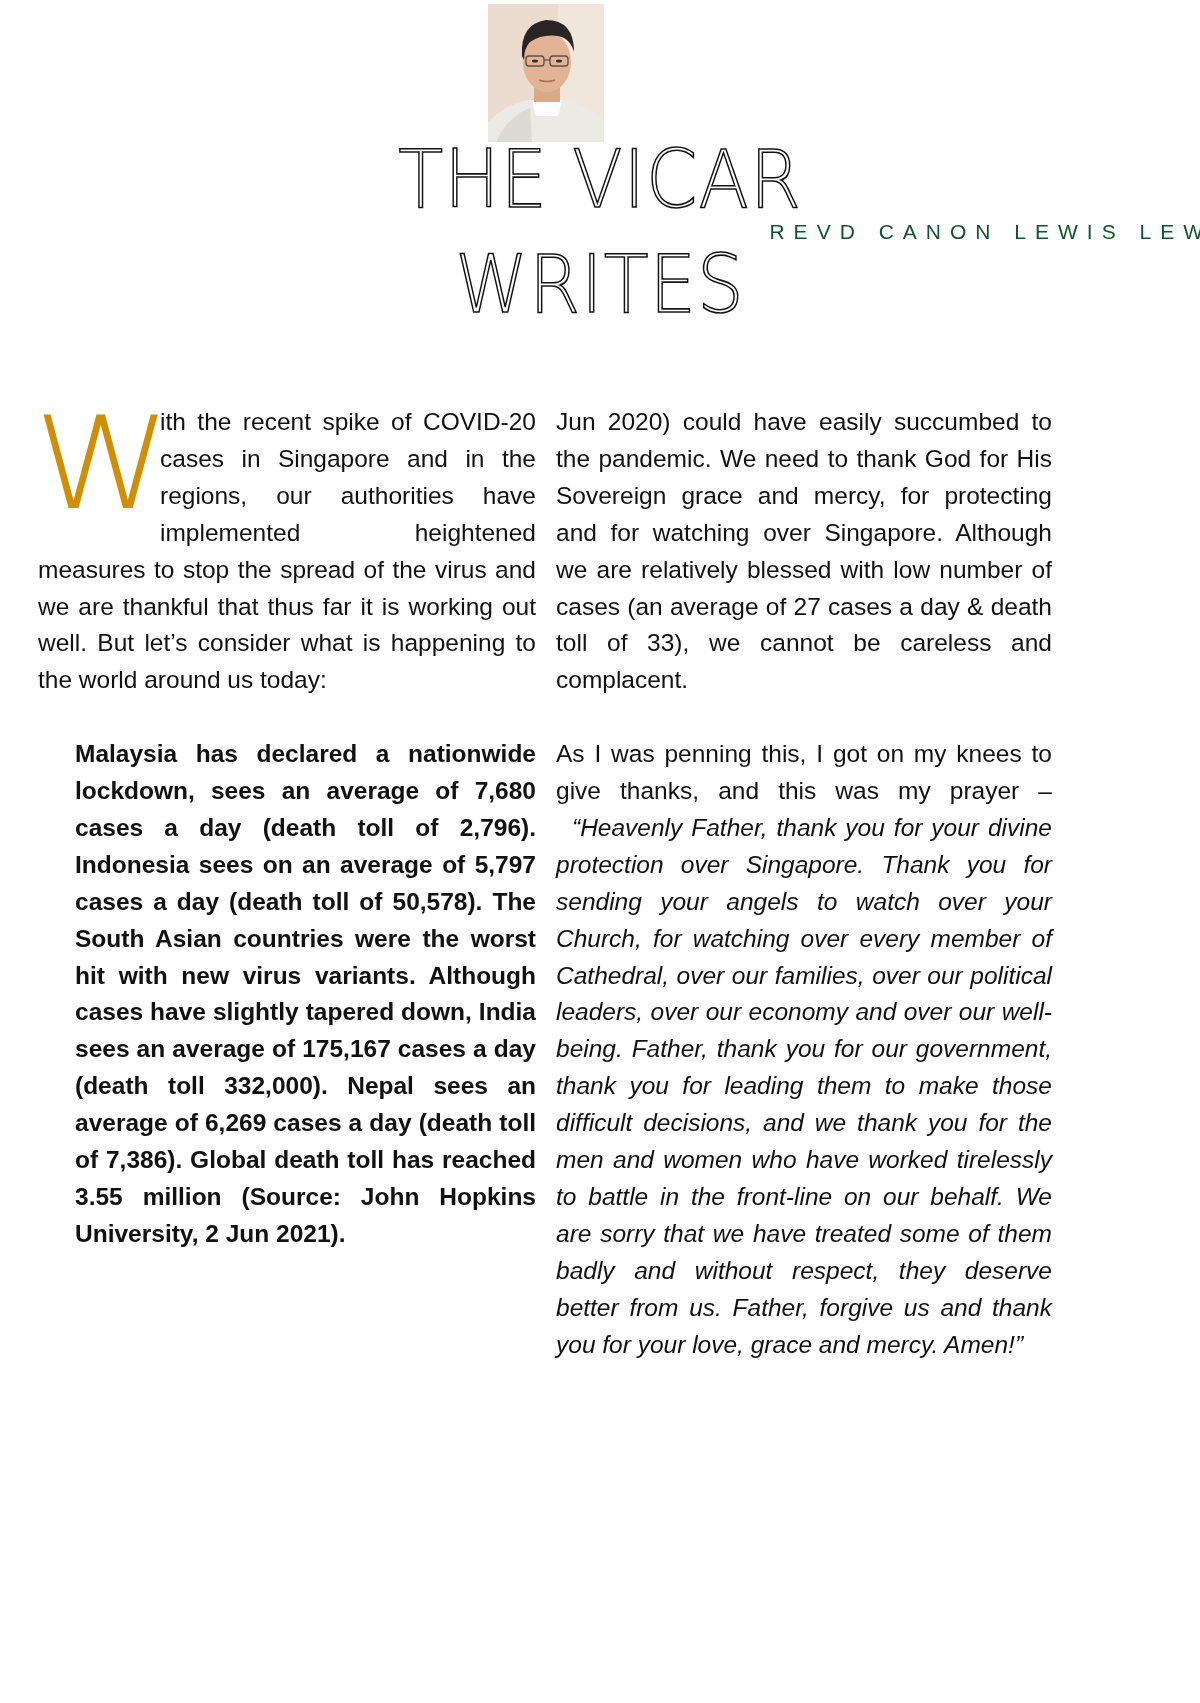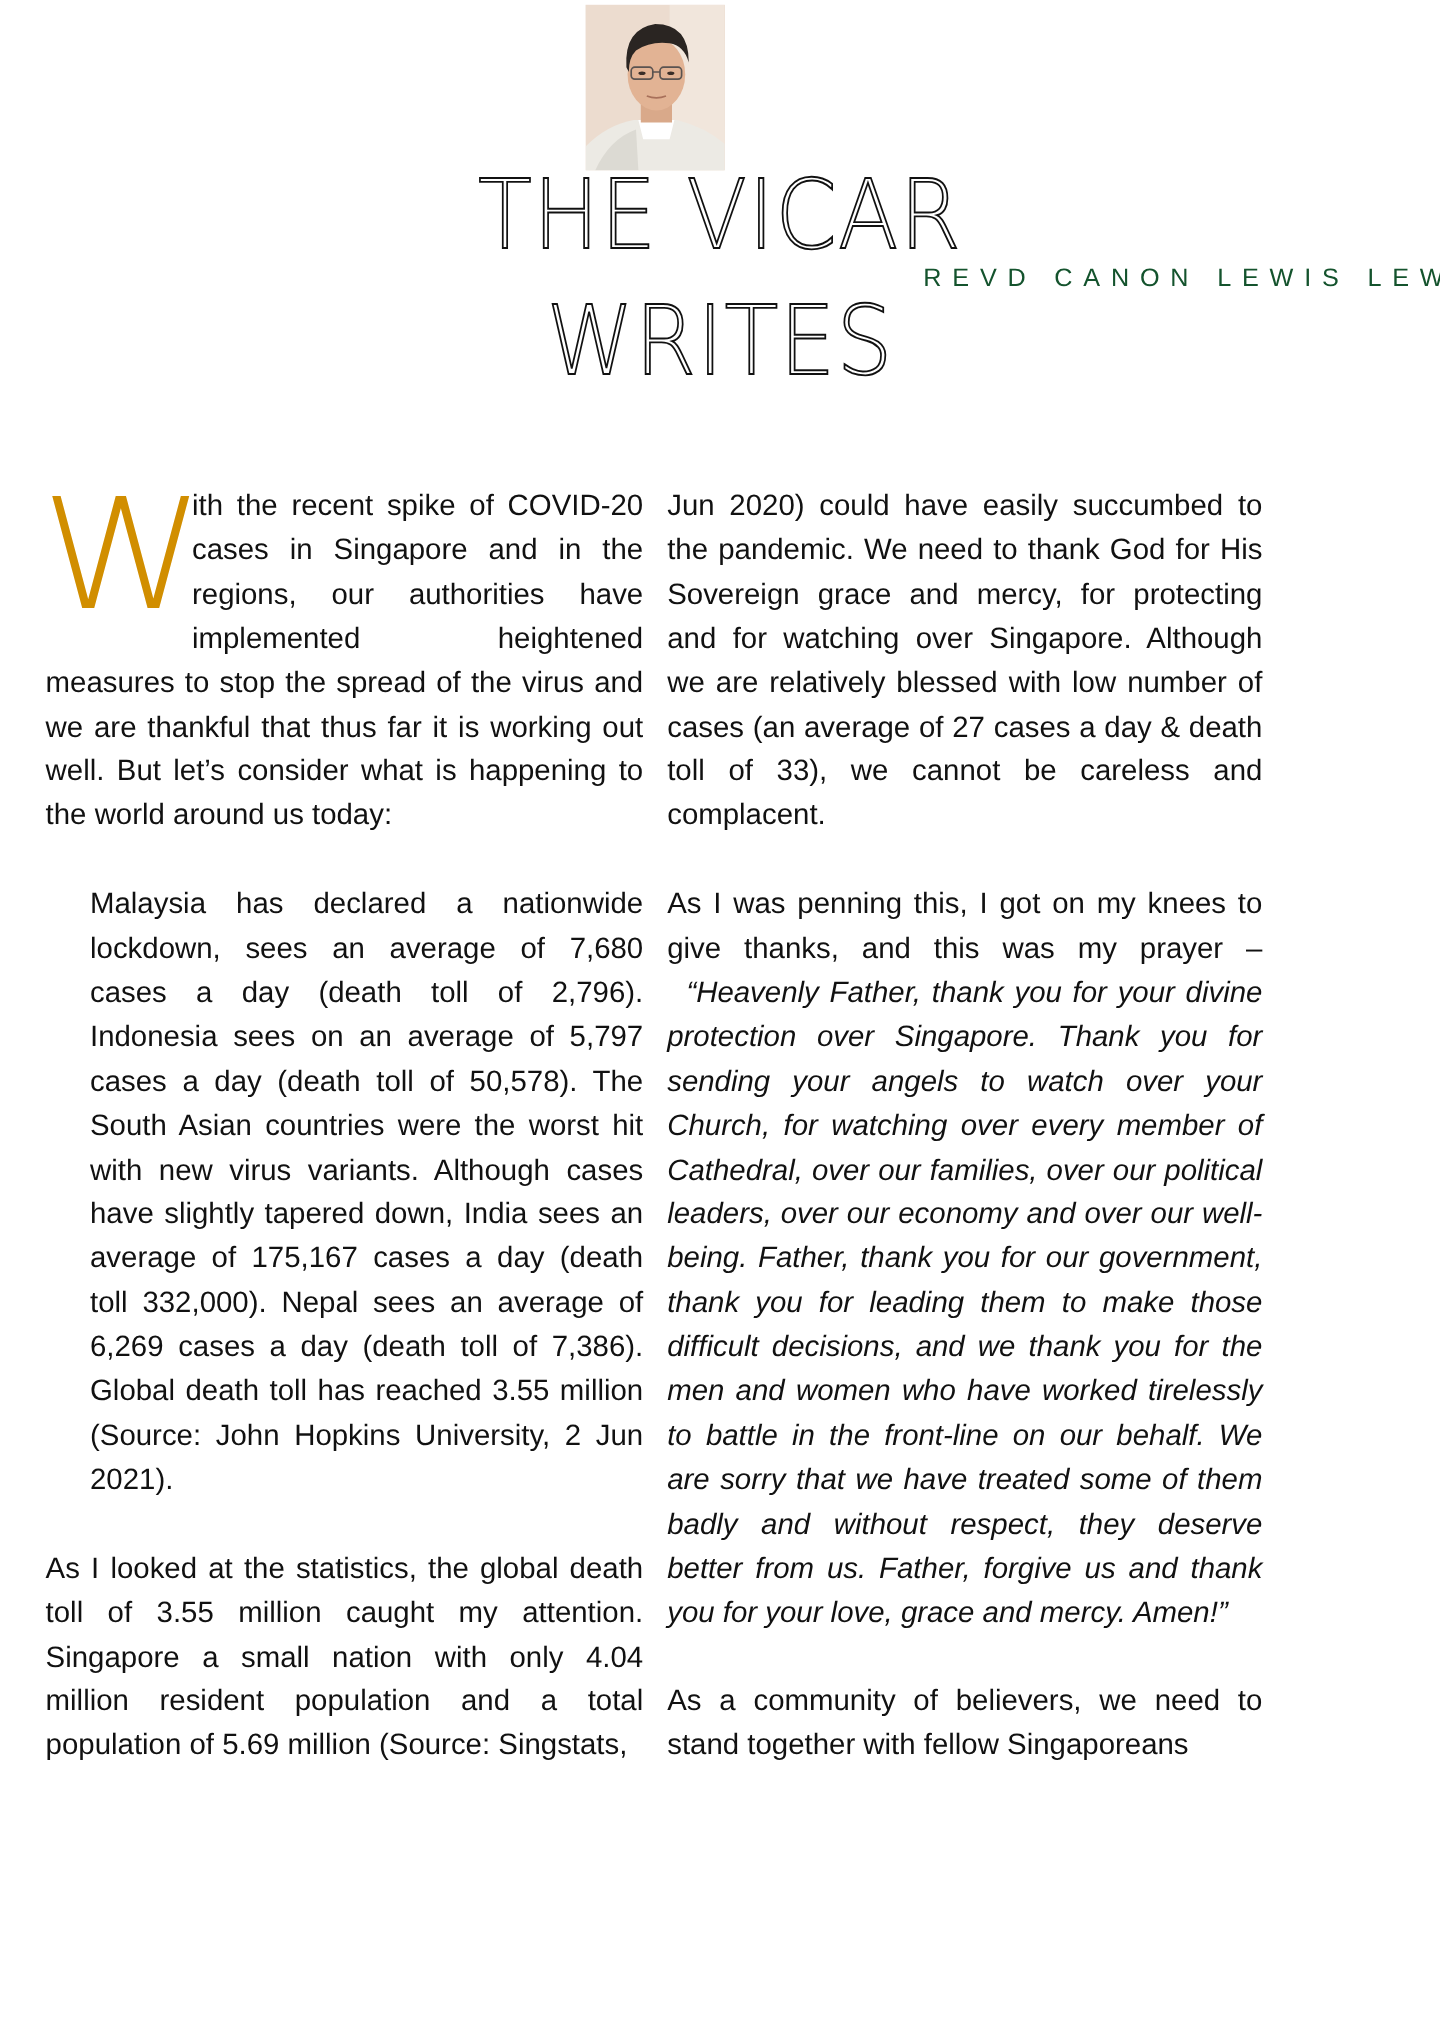--- a/index.html
+++ b/index.html
@@ -80,21 +80,21 @@
       top: 404px;
       font-family: "Liberation Sans", sans-serif;
       font-size: 24.5px;
       line-height: 36.9px;
       text-align: justify;
       color: #111111;
     }
     .col-left { left: 38px; width: 498px; }
     .col-right { left: 556px; width: 496px; }
     .para { margin: 0 0 36.9px 0; }
-    .para.indent { margin-left: 37px; }
+    .para.indent { margin-left: 37px; font-weight: bold; }
     .dropcap {
       float: left;
       font-family: "DejaVu Sans", sans-serif;
       font-weight: 200;
       font-size: 128px;
       line-height: 100px;
       color: #d18e00;
       margin: 10px 8px 0 -4px;
       height: 106px;
       transform: scaleX(1.08);
@@ -142,22 +142,20 @@
     <span class="thin">WRITES</span>
   </div>
 </div>
 
 <div class="column col-left">
   <p class="para">
     <span class="dropcap">W</span>
     <span>ith the recent spike of COVID-20 cases in Singapore and in the regions, our authorities have implemented heightened measures to stop the spread of the virus and we are thankful that thus far it is working out well. But let’s consider what is happening to the world around us today:</span>
   </p>
   <p class="para indent">Malaysia has declared a nationwide lockdown, sees an average of 7,680 cases a day (death toll of 2,796). Indonesia sees on an average of 5,797 cases a day (death toll of 50,578). The South Asian countries were the worst hit with new virus variants. Although cases have slightly tapered down, India sees an average of 175,167 cases a day (death toll 332,000). Nepal sees an average of 6,269 cases a day (death toll of 7,386). Global death toll has reached 3.55 million (Source: John Hopkins University, 2 Jun 2021).</p>
-  <p class="para">As I looked at the statistics, the global death toll of 3.55 million caught my attention. Singapore a small nation with only 4.04 million resident population and a total population of 5.69 million (Source: Singstats,</p>
 </div>
 
 <div class="column col-right">
   <p class="para">Jun 2020) could have easily succumbed to the pandemic. We need to thank God for His Sovereign grace and mercy, for protecting and for watching over Singapore. Although we are relatively blessed with low number of cases (an average of 27 cases a day &amp; death toll of 33), we cannot be careless and complacent.</p>
   <p class="para">
     <span>As I was penning this, I got on my knees to give thanks, and this was my prayer – </span><span class="italic">“Heavenly Father, thank you for your divine protection over Singapore. Thank you for sending your angels to watch over your Church, for watching over every member of Cathedral, over our families, over our political leaders, over our economy and over our well-being. Father, thank you for our government, thank you for leading them to make those difficult decisions, and we thank you for the men and women who have worked tirelessly to battle in the front-line on our behalf. We are sorry that we have treated some of them badly and without respect, they deserve better from us. Father, forgive us and thank you for your love, grace and mercy. Amen!”</span>
   </p>
-  <p class="para">As a community of believers, we need to stand together with fellow Singaporeans</p>
 </div>
 
 </body></html>

